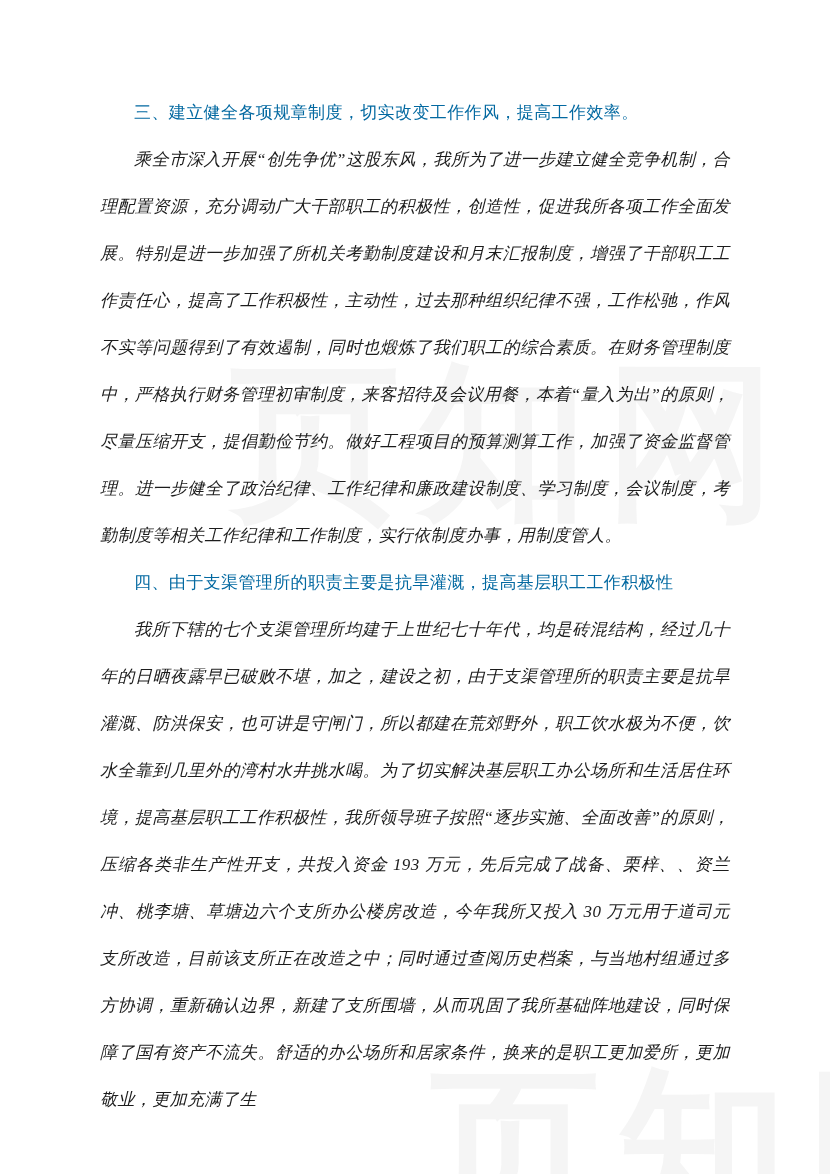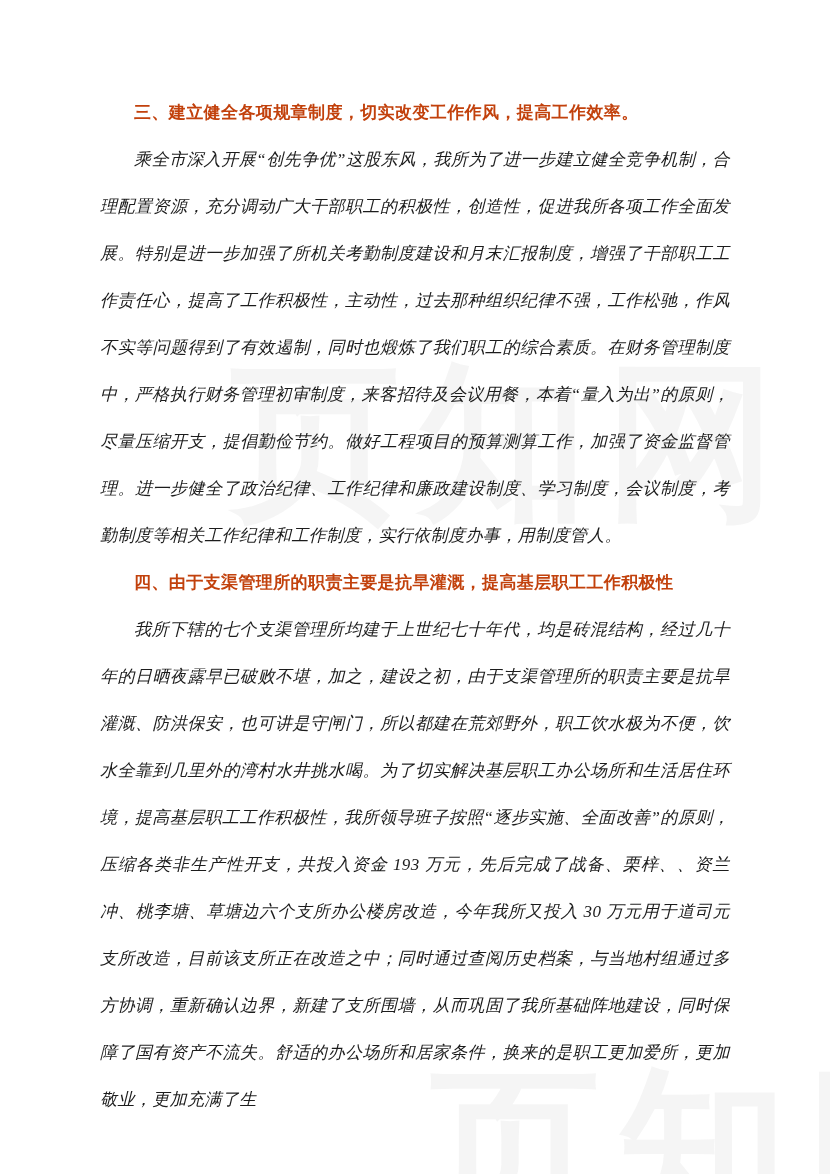--- a/index.html
+++ b/index.html
@@ -27,22 +27,22 @@
     margin: 0;
     font-size: 17px;
     line-height: 47px;
     text-align: justify;
     text-justify: inter-ideograph;
     text-indent: 2em;
     letter-spacing: 0.4px;
     word-break: break-all;
   }
   .doc-heading {
-    font-weight: bold;
-    color: #c2410c;
+    font-weight: normal;
+    color: #0369a1;
   }
   .doc-body {
     font-weight: normal;
     font-style: italic;
   }
   .watermark {
     position: absolute;
     color: rgba(60, 60, 60, 0.05);
     font-size: 170px;
     font-weight: bold;

